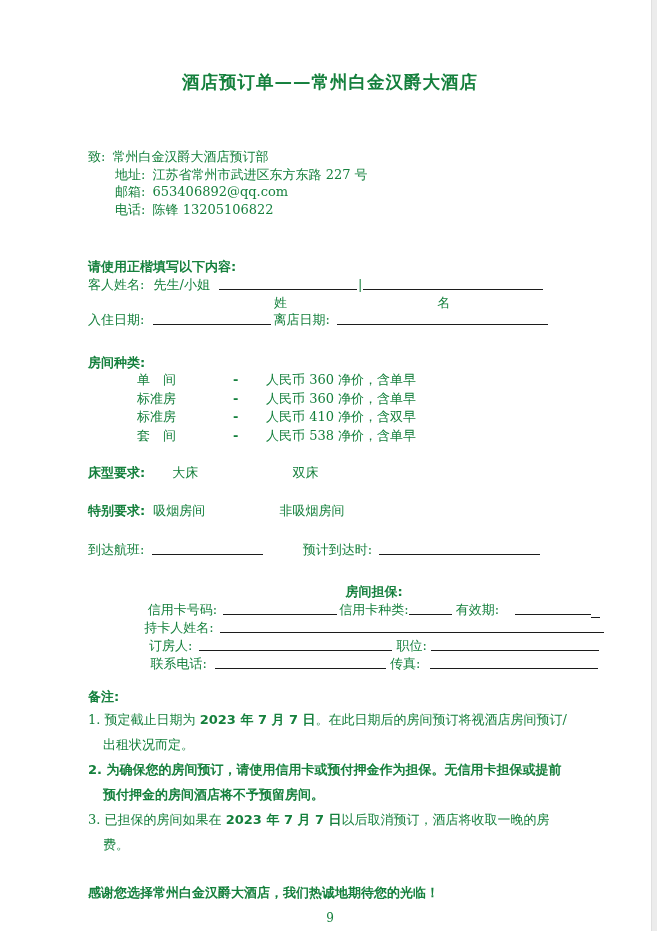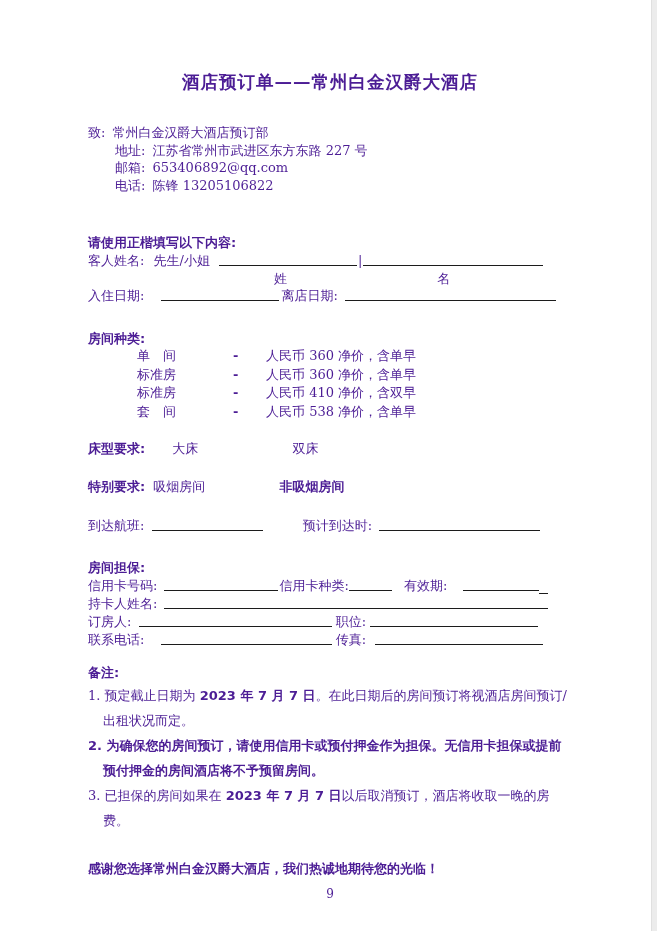--- a/index.html
+++ b/index.html
@@ -1,55 +1,55 @@
 <!DOCTYPE html>
 <html><head>
 <meta charset="utf-8">
 <style>
   html,body { margin:0; padding:0; background:#ffffff; }
   .page {
     position:relative; width:660px; height:931px; background:#ffffff;
     font-family:"DejaVu Serif","Liberation Serif",serif;
-    font-size:13px; color:#4c1d95; overflow:hidden;
+    font-size:13px; color:#15803d; overflow:hidden;
   }
   .edge-strip { position:absolute; top:0; right:3px; width:5px; height:931px;
     background:#ececec; border-left:1px solid #e0e0e0; }
   .title { margin:0; padding-top:70px; text-align:center; font-size:17.5px;
     font-weight:bold; letter-spacing:1px; }
   .hei { font-family:"DejaVu Sans","Liberation Sans",sans-serif; font-weight:bold; }
   .blk { margin-left:88px; }
   .line { line-height:17.6px; white-space:nowrap; }
-  .recipient { margin-top:30px; }
+  .recipient { margin-top:54px; }
   .recipient .sub { margin-left:27px; }
   .fill-block { margin-top:40px; }
   .u { display:inline-block; border-bottom:1.3px solid #1c1c1c; height:12px;
     transform:translateY(1px); }
   .u.low { transform:translateY(4px); }
   .sep-bar { display:inline-block; margin:0 1px; }
   .name-labels { padding-left:186px; }
   .name-labels .given { margin-left:146px; }
   .rooms { margin-top:25px; }
   .room-row { display:flex; line-height:18.4px; padding-left:49px; }
   .room-name { width:96px; }
   .room-dash { width:33px; font-family:"DejaVu Sans","Liberation Sans",sans-serif; font-weight:bold; }
   .bed-row { margin-top:19px; line-height:18px; }
   .bed-row .opt1 { margin-left:23px; }
   .bed-row .opt2 { margin-left:90px;text-align:right; }
   .special-row { margin-top:20px; line-height:18px; }
   .special-row .opt1 { margin-left:4px; }
-  .special-row .opt2 { margin-left:70px;font-weight:bold; }
+  .special-row .opt2 { margin-left:70px; }
   .arrival-row { margin-top:21px; line-height:18px; }
   .guarantee { margin-top:24px; }
-  .guarantee .line { line-height:18.1px; }
+  .guarantee .line { line-height:18.1px;text-align:center; }
   .notes { margin-top:15px; width:482px; }
   .notes .line { line-height:18.2px; }
   .note { line-height:25px; padding-left:15px; text-indent:-15px; white-space:normal; }
   .footer-thanks { margin-top:27px; line-height:18px; }
   .pagenum { margin-top:9px; text-align:center; font-size:12px; }
-  .ml2{margin-left:2px}.ml3{margin-left:3px}.ml4{margin-left:12px}.ml5{margin-left:5px}
+  .ml2{margin-left:2px}.ml3{margin-left:3px}.ml4{margin-left:4px}.ml5{margin-left:5px}
   .ml7{}.ml12{margin-left:12px}.ml20{margin-left:36px}
 </style>
 </head>
 <body>
 
 <div class="page">
 
   <h1 class="title">酒店预订单——常州白金汉爵大酒店</h1>
 
   <div class="recipient blk">

